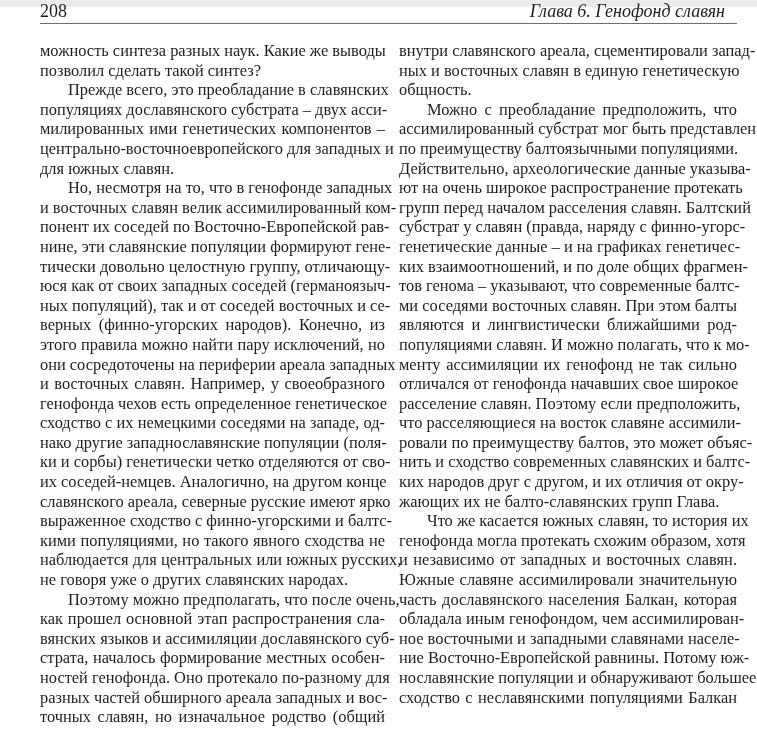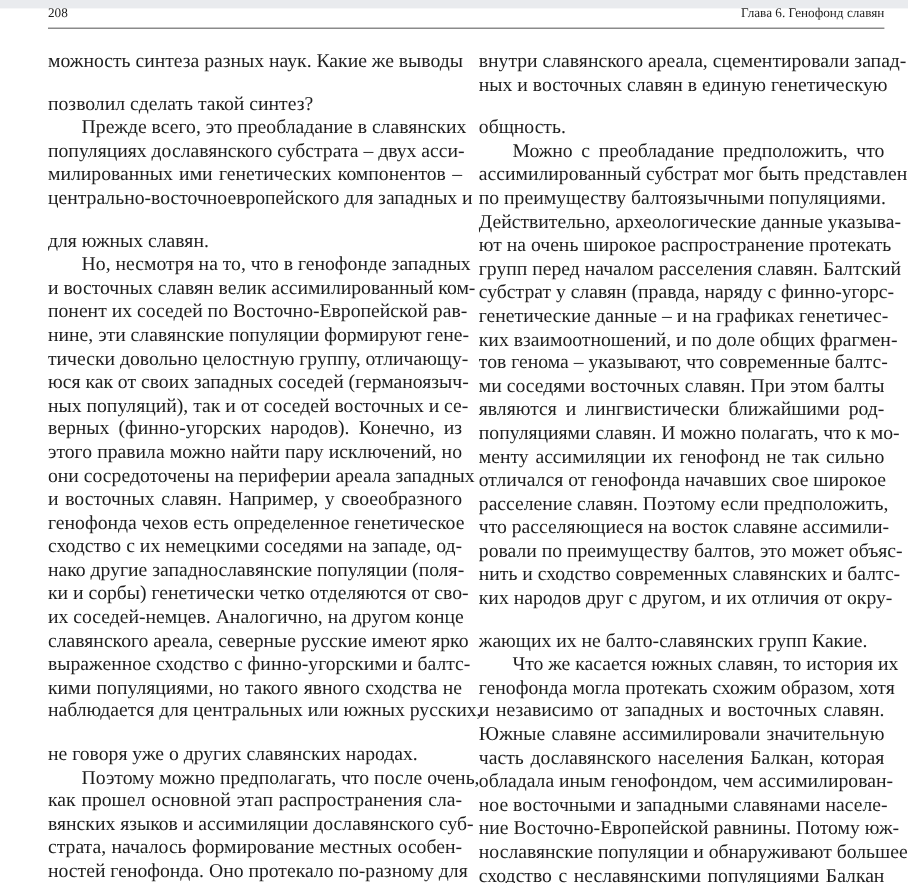--- a/index.html
+++ b/index.html
@@ -10,33 +10,33 @@
     color: #1e1e1e;
     position: relative;
   }
   .top-band {
     position: absolute; left: 0; top: 0; width: 757px; height: 7px;
     background: #e9ebee;
   }
   .running-head {
     position: absolute; left: 40px; top: 3px; width: 697px; height: 20px;
     border-bottom: 1.5px solid #6e6e6e;
-    font-size: 11px; line-height: 17px;
+    font-size: 18px; line-height: 17px;
   }
   .page-number { position: absolute; left: 0; top: 0; }
-  .chapter-title { position: absolute; right: 0; top: 0; }
+  .chapter-title { position: absolute; right: 12px; top: 0; font-style: italic; }
   .column {
     position: absolute; top: 41px;
     font-size: 16.4px; line-height: 19.6px;
     text-align: justify;
   }
   .col-left { left: 40px; width: 345px; }
   .col-right { left: 399px; width: 338px; }
   .line { display: block; text-align: justify; text-align-last: justify; white-space: nowrap; }
-  .line.last { text-align-last: left; margin-top: 16px; }
+  .line.last { text-align-last: left; }
   .line.indent { padding-left: 28px; }
 </style>
 </head>
 <body>
 
 <div class="top-band"></div>
 
 <div class="running-head">
   <span class="page-number">208</span>
   <span class="chapter-title">Глава 6. Генофонд славян</span>
@@ -107,21 +107,21 @@
       <span class="line">ми соседями восточных славян. При этом балты</span>
       <span class="line">являются и лингвистически ближайшими род-</span>
       <span class="line">популяциями славян. И можно полагать, что к мо-</span>
       <span class="line">менту ассимиляции их генофонд не так сильно</span>
       <span class="line">отличался от генофонда начавших свое широкое</span>
       <span class="line">расселение славян. Поэтому если предположить,</span>
       <span class="line">что расселяющиеся на восток славяне ассимили-</span>
       <span class="line">ровали по преимуществу балтов, это может объяс-</span>
       <span class="line">нить и сходство современных славянских и балтс-</span>
       <span class="line">ких народов друг с другом, и их отличия от окру-</span>
-      <span class="line last">жающих их не балто-славянских групп Какие.</span>
+      <span class="line last">жающих их не балто-славянских групп Глава.</span>
     </div>
     <div>
       <span class="line indent">Что же касается южных славян, то история их</span>
       <span class="line">генофонда могла протекать схожим образом, хотя</span>
       <span class="line">и независимо от западных и восточных славян.</span>
       <span class="line">Южные славяне ассимилировали значительную</span>
       <span class="line">часть дославянского населения Балкан, которая</span>
       <span class="line">обладала иным генофондом, чем ассимилирован-</span>
       <span class="line">ное восточными и западными славянами населе-</span>
       <span class="line">ние Восточно-Европейской равнины. Потому юж-</span>

